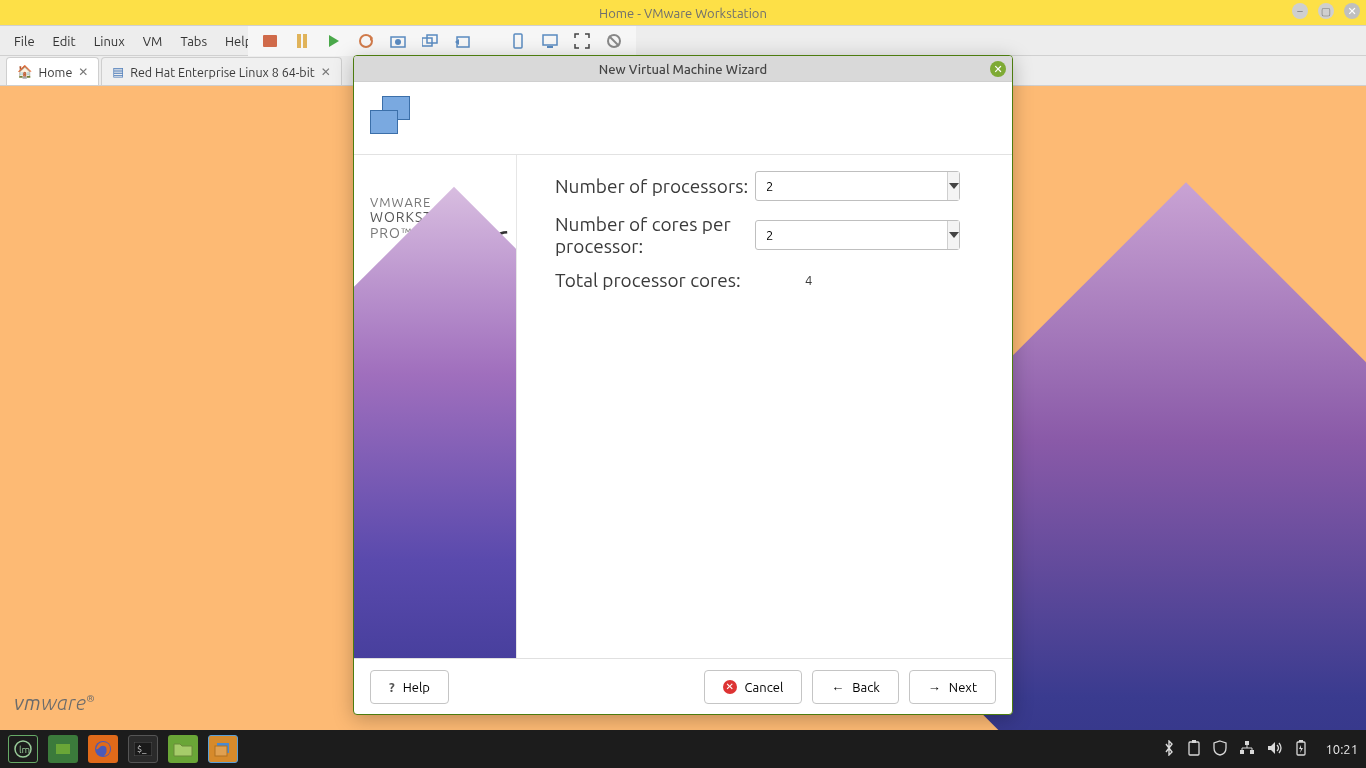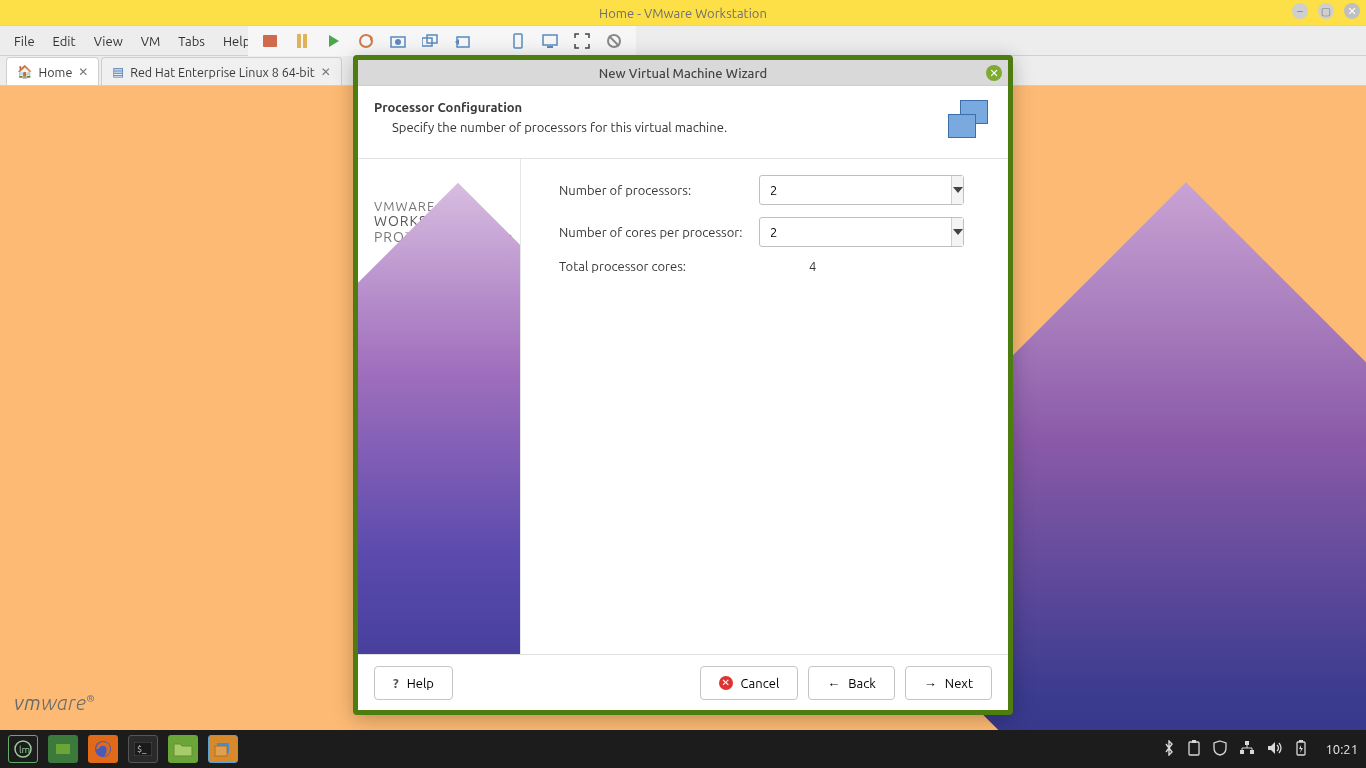--- a/index.html
+++ b/index.html
@@ -34,21 +34,21 @@
   .ticon.files { background:#3b7a3b;}
   .ticon.ff { background:#e06a1a;}
   .ticon.term { background:#2a2a2a; border:1px solid #555;}
   .ticon.folder { background:#6aa637;}
   .ticon.vm { background:#d68a2b;}
   .tray { margin-left:auto; display:flex; align-items:center; gap:12px; font-size:13px;}
   .tray svg, .tray .glyph { color:#d8d8d8;}
   .clock { font-size:13px; margin-left:6px;}
 
   
-  .dialog { position:absolute; left:353px; top:55px; width:660px; height:660px; background:#fff; border:5px solid #4d7c0f; border-radius:4px; box-shadow:0 4px 20px rgba(0,0,0,.25); overflow:hidden; display:flex; flex-direction:column;}
+  .dialog { position:absolute; left:353px; top:55px; width:660px; height:660px; background:#fff; border:1px solid #4d7c0f; border-radius:4px; box-shadow:0 4px 20px rgba(0,0,0,.25); overflow:hidden; display:flex; flex-direction:column;}
   .d-title { height:26px; background: #d9d9d9; display:flex; align-items:center; justify-content:center; position:relative; border-bottom:1px solid #cfcfcf;}
   .d-title-text { font-weight:500; color:#454545; font-size:13px;}
   .d-close { position:absolute; right:6px; top:5px; width:16px; height:16px; border-radius:50%; background:#7eaa34; color:#fff; font-size:11px; display:flex; align-items:center; justify-content:center;}
   .d-header { padding:14px 16px 14px 16px; border-bottom:1px solid #e2e2e2; display:flex; justify-content:space-between; align-items:flex-start;}
   .d-header-title { font-weight:bold; font-size:13px; margin-bottom:6px;}
   .d-header-sub { font-size:13px; color:#333; padding-left:18px;}
   .d-header-icon { width:44px; height:44px; position:relative;}
   .d-header-icon .sq { position:absolute; width:28px; height:24px; background:#7aa9e0; border:1px solid #3b6fa9;}
   .d-body { flex:1; display:flex;}
   .d-side { width:163px; background:#fff; position:relative; border-right:1px solid #e6e6e6; overflow:hidden;}
@@ -56,21 +56,21 @@
   .d-side-brand .l1 { font-size:13px; letter-spacing:1px; color:#777;}
   .d-side-brand .l2 { font-size:14px; letter-spacing:1px; color:#555; font-weight:400;}
   .d-side-brand .l3 { font-size:14px; color:#777; letter-spacing:1px;}
   .d-side-brand .ver { font-size:42px; color:#333; font-weight:400; position:absolute; left:94px; top:26px;}
   .d-side-tri { position:absolute; left:-120px; bottom:-60px; width:440px; height:440px;
      background: linear-gradient(135deg, #d8bde0 0%, #a06fbd 30%, #5a4aad 60%, #2c2f85 100%);
      transform: rotate(45deg);}
   .d-main { flex:1; padding:16px 20px;}
   .section-title { font-weight:bold; margin-bottom:14px; font-size:13px;}
   .field-row { display:flex; align-items:center; margin-bottom:12px;}
-  .field-label { width:200px; font-size:13px;}
+  .field-label { width:200px; font-size:19px;}
   .combo { display:flex; border:1px solid #bfbfbf; border-radius:3px; height:30px; width:205px;}
   .combo-input { flex:1; border:none; padding:0 10px; font-size:13px; outline:none; background:transparent;}
   .combo-btn { width:34px; border-left:1px solid #cfcfcf; display:flex; align-items:center; justify-content:center; background:#f4f4f4;}
   .static-val { font-size:13px; padding-left:2px;}
   .d-footer { height:56px; border-top:1px solid #e0e0e0; display:flex; align-items:center; padding:0 16px; gap:10px;}
   .btn { height:34px; padding:0 18px; background:#fff; border:1px solid #c5c5c5; border-radius:4px; display:flex; align-items:center; gap:8px; font-size:13px; cursor:pointer;}
   .spacer { flex:1;}
   .red-circle { width:14px; height:14px; border-radius:50%; background:#d33; color:#fff; font-size:10px; display:flex; align-items:center; justify-content:center;}
 </style>
 </head>
@@ -82,21 +82,21 @@
     <div class="titlebar-controls">
       <div class="tb-btn">–</div>
       <div class="tb-btn">▢</div>
       <div class="tb-btn tb-close">✕</div>
     </div>
   </div>
 
   <div class="menubar">
     <div class="menu-item">File</div>
     <div class="menu-item">Edit</div>
-    <div class="menu-item">View</div>
+    <div class="menu-item">Linux</div>
     <div class="menu-item">VM</div>
     <div class="menu-item">Tabs</div>
     <div class="menu-item">Help</div>
 
     <div class="toolbar">
       <div class="tbicon">
           <svg width="16" height="14">
             <rect width="14" height="12" x="1" y="1" fill="#d06a4a" rx="1"></rect>
           </svg>
         </div>
@@ -181,24 +181,20 @@
     </div>
   </div>
 </div>
 
 <div class="dialog">
   <div class="d-title">
     <span class="d-title-text">New Virtual Machine Wizard</span>
     <div class="d-close">✕</div>
   </div>
   <div class="d-header">
-    <div>
-      <div class="d-header-title">Processor Configuration</div>
-      <div class="d-header-sub">Specify the number of processors for this virtual machine.</div>
-    </div>
     <div class="d-header-icon">
       <div class="sq" style="left:12px; top:0;"></div>
       <div class="sq" style="left:0; top:14px;"></div>
     </div>
   </div>
   <div class="d-body">
     <div class="d-side">
       <div class="d-side-brand">
         <div class="l1">VMWARE</div>
         <div class="l2">WORKSTATION</div>

